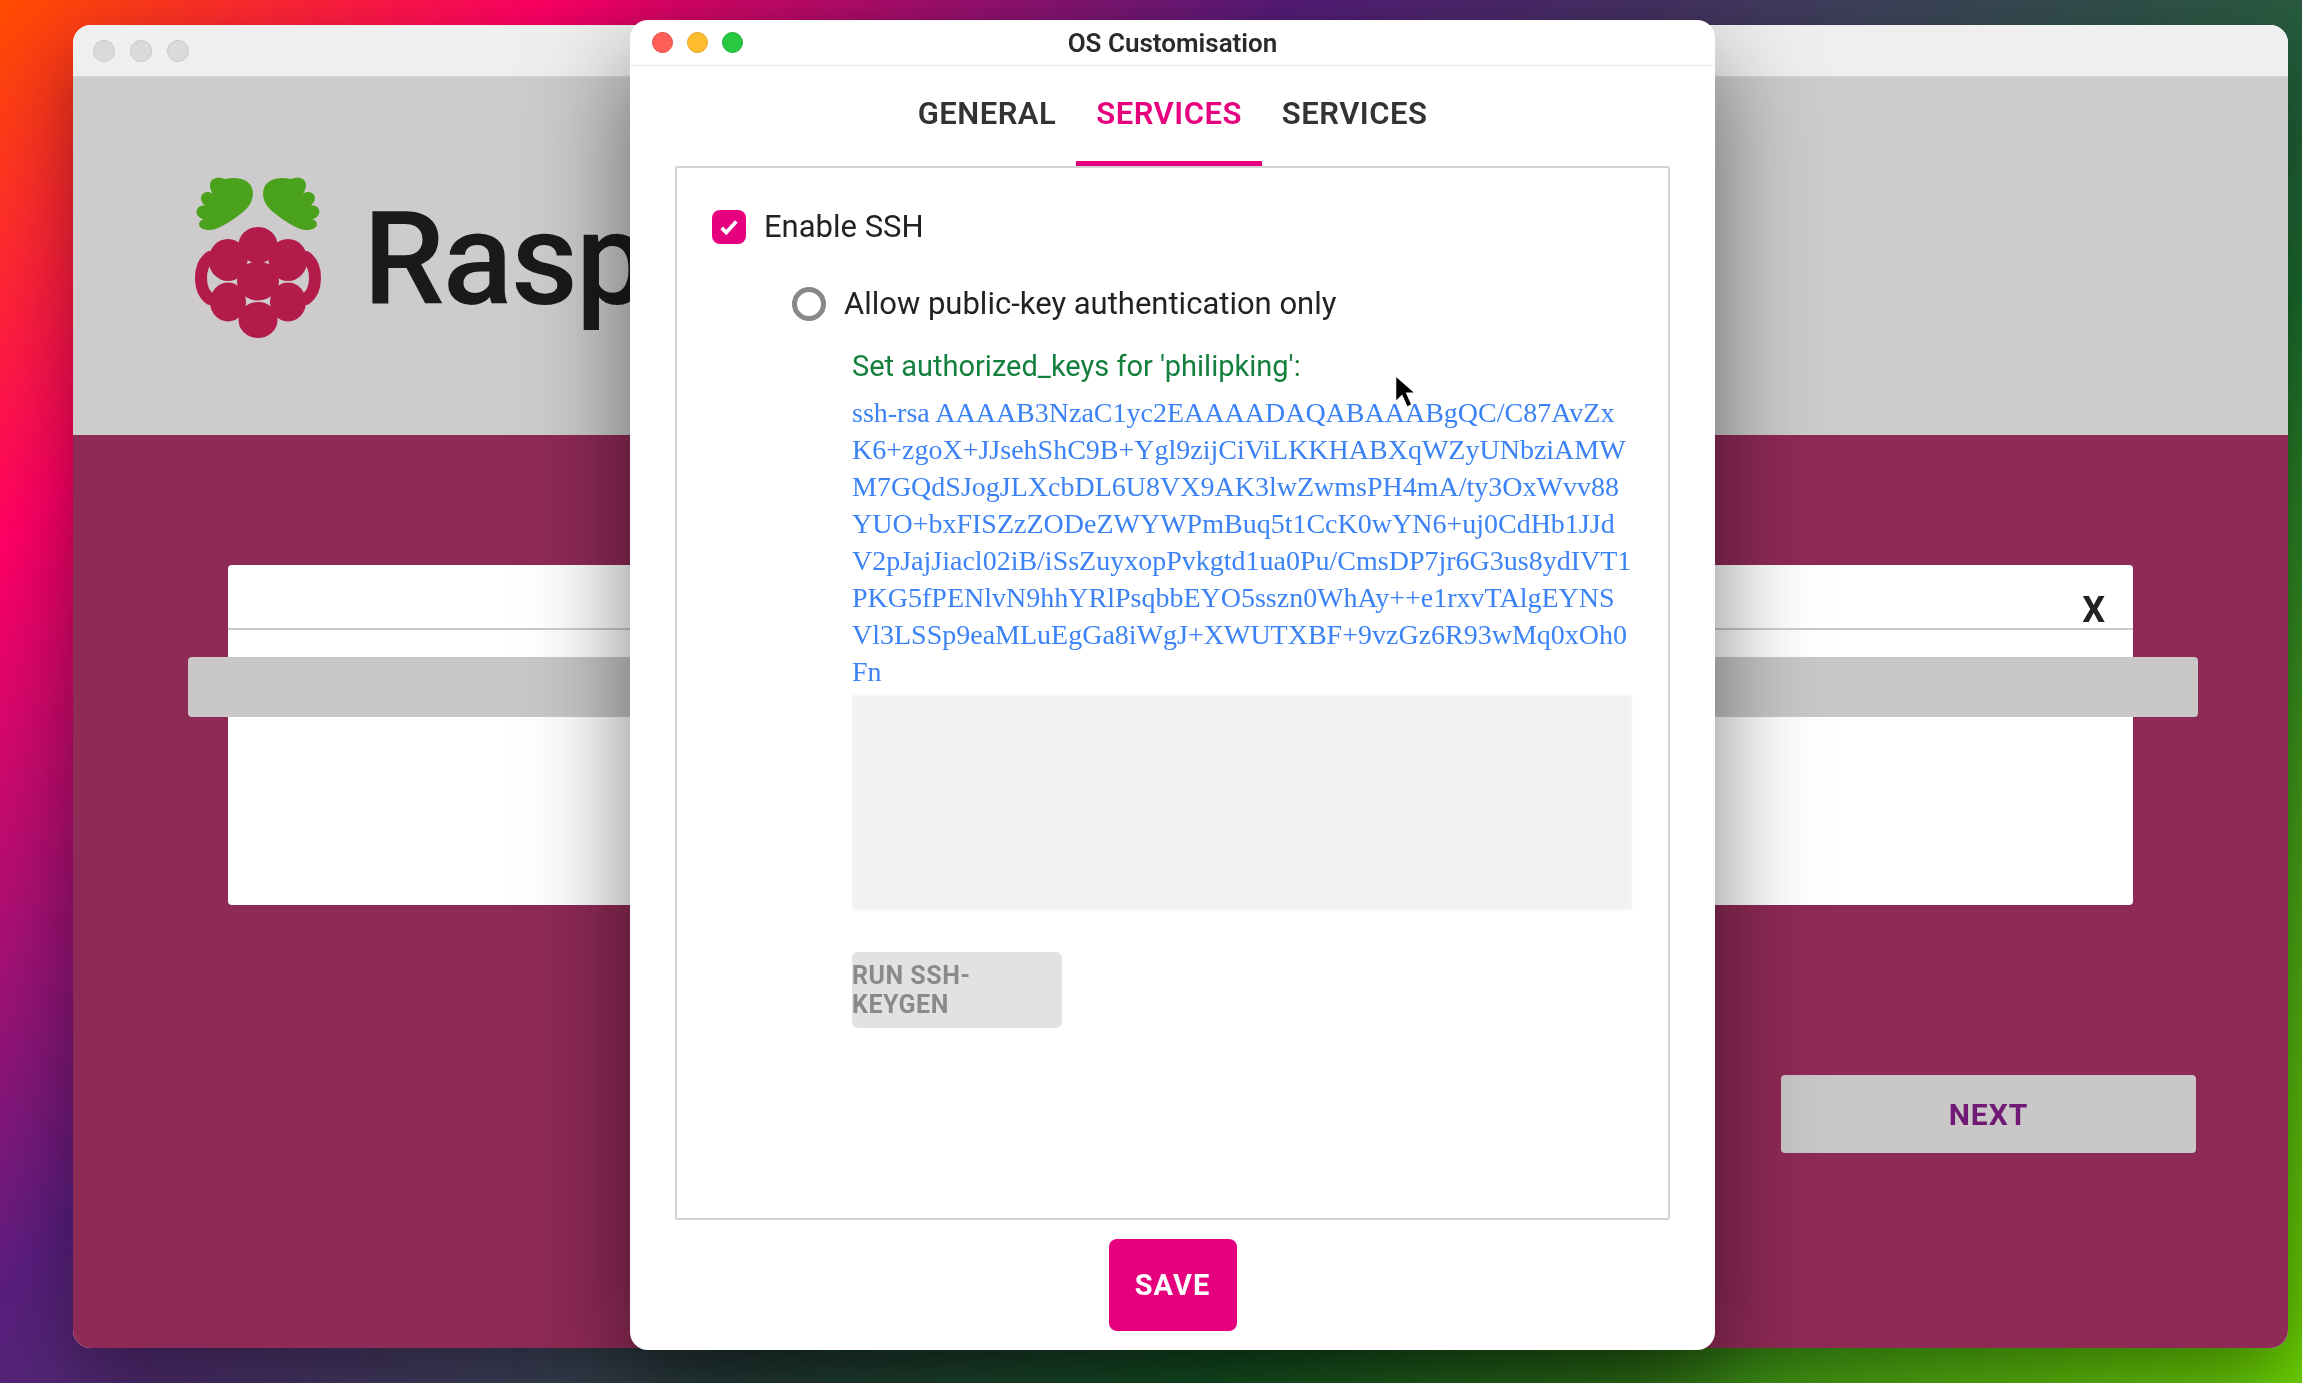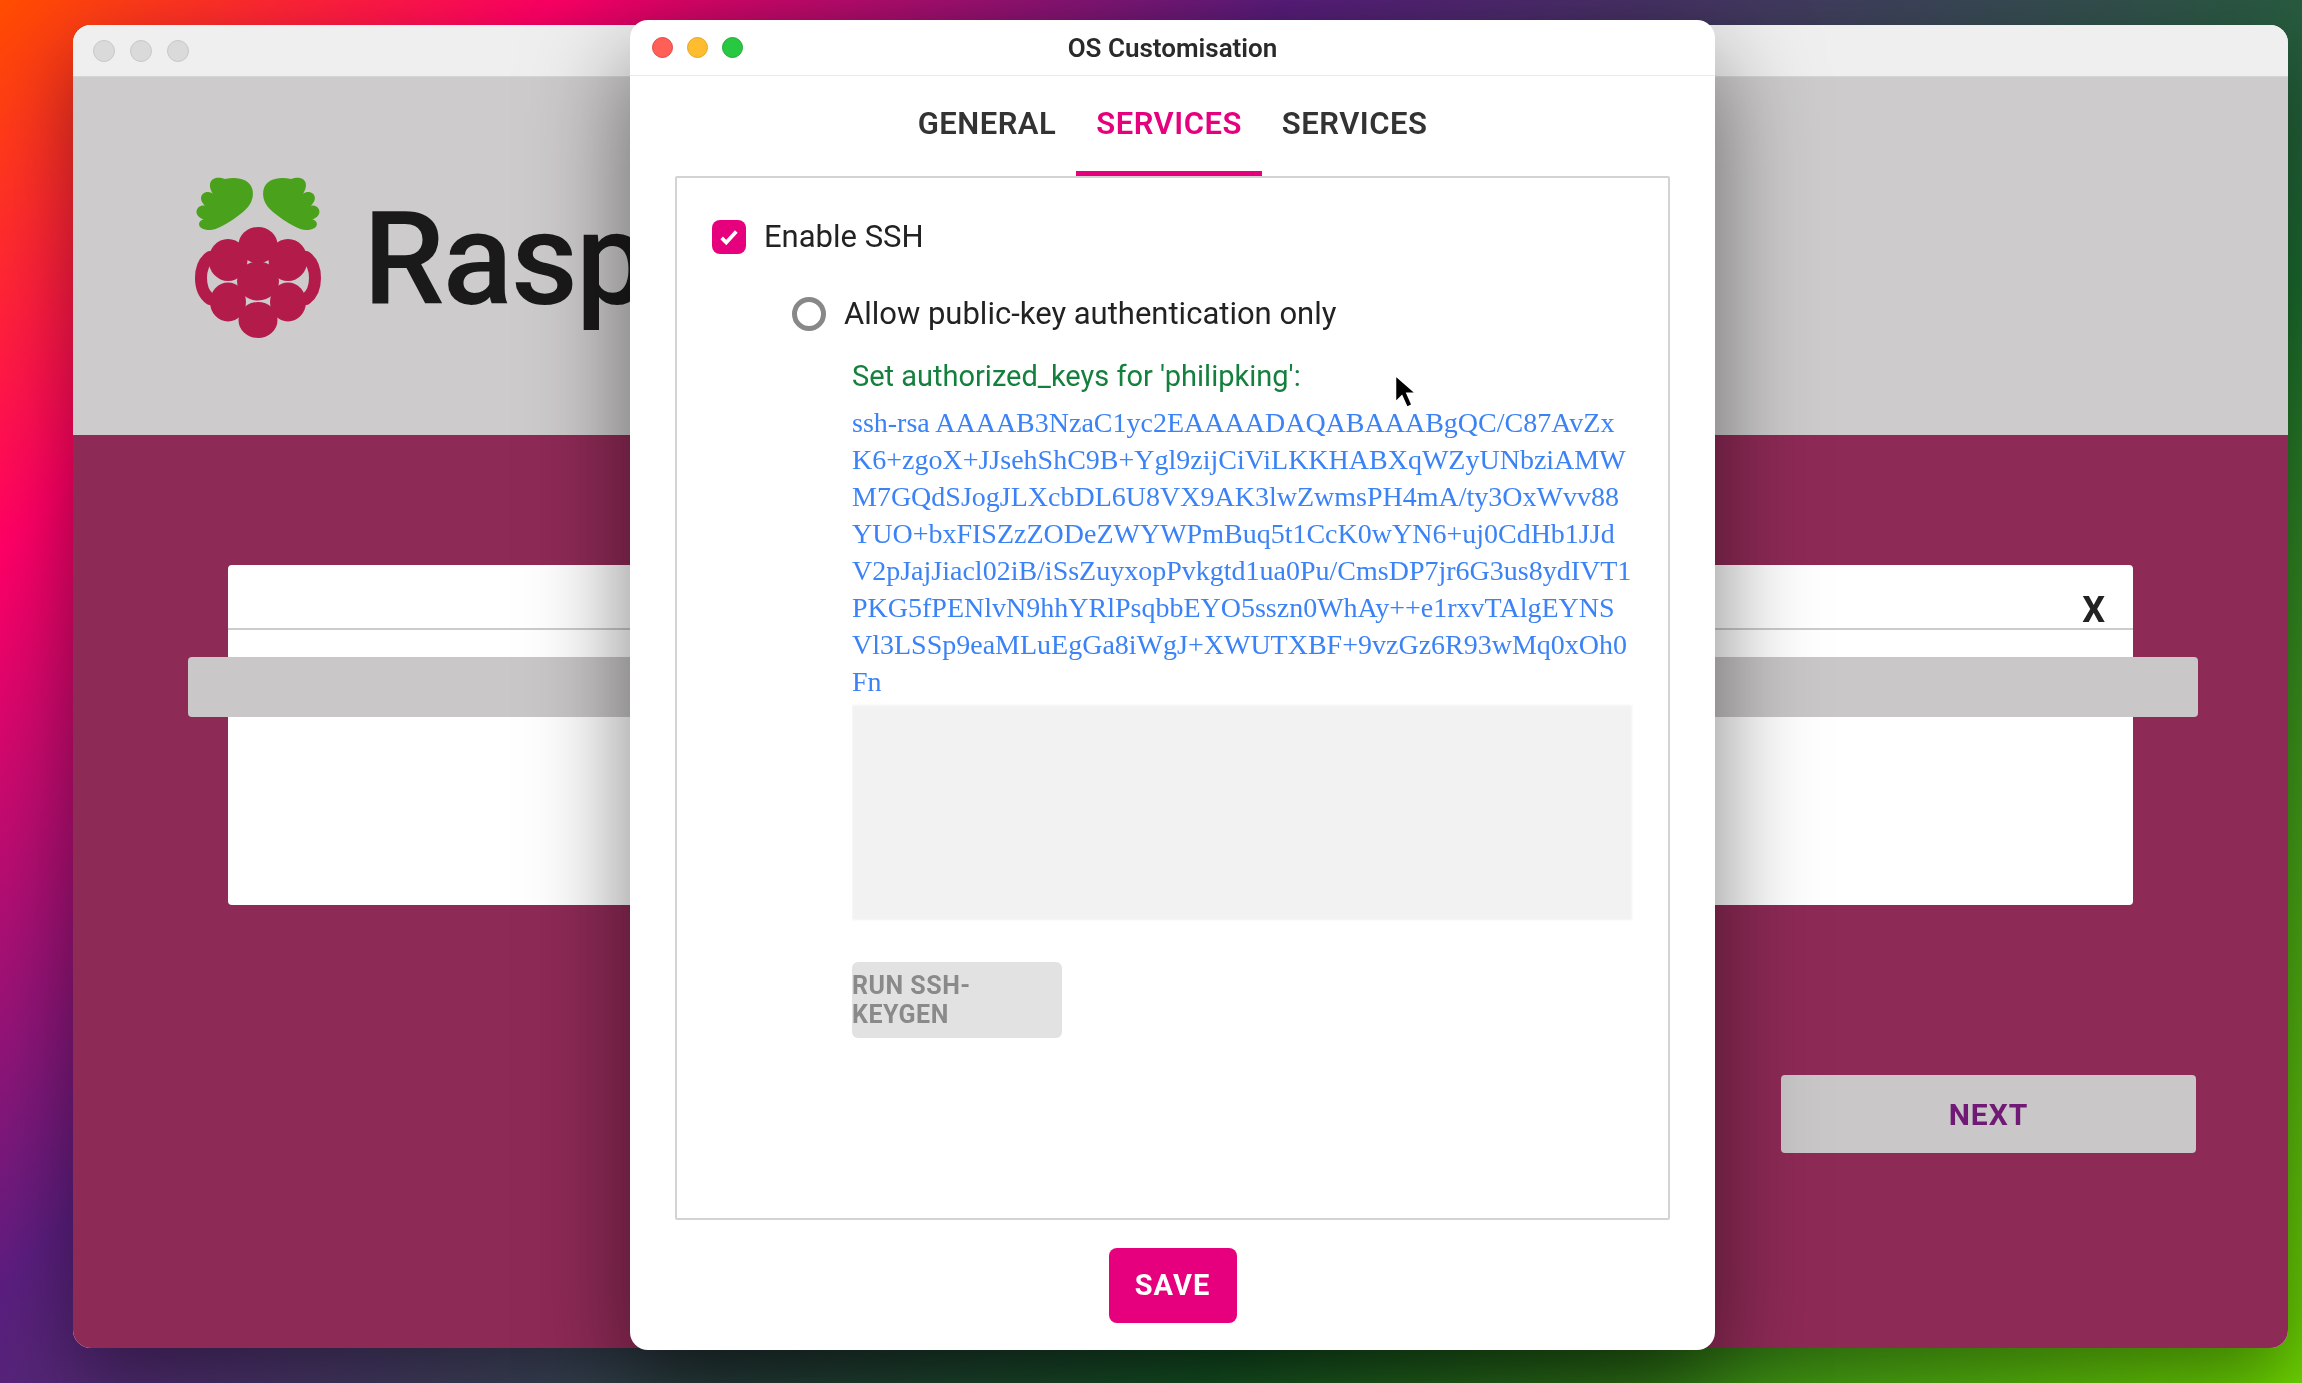--- a/index.html
+++ b/index.html
@@ -137,21 +137,21 @@
       width: 1085px;
       height: 1330px;
       background: #ffffff;
       border-radius: 18px;
       box-shadow: 0 40px 100px rgba(0,0,0,0.5);
       overflow: hidden;
       display: flex;
       flex-direction: column;
     }
     .modal-titlebar {
-      height: 56px;
+      height: 46px;
       display: flex;
       align-items: center;
       padding: 0 22px;
       position: relative;
       border-bottom: 1px solid #eaeaea;
     }
     .modal-traffic {
       display: flex;
       gap: 14px;
     }
@@ -319,21 +319,21 @@
     }
 
     .save-row {
       height: 130px;
       display: flex;
       align-items: center;
       justify-content: center;
     }
     .save-btn {
       width: 128px;
-      height: 75px;
+      height: 92px;
       background: #e6007e;
       border-radius: 8px;
       display: flex;
       align-items: center;
       justify-content: center;
       font-size: 29px;
       font-weight: 700;
       letter-spacing: 1px;
       color: #fff;
       cursor: pointer;

